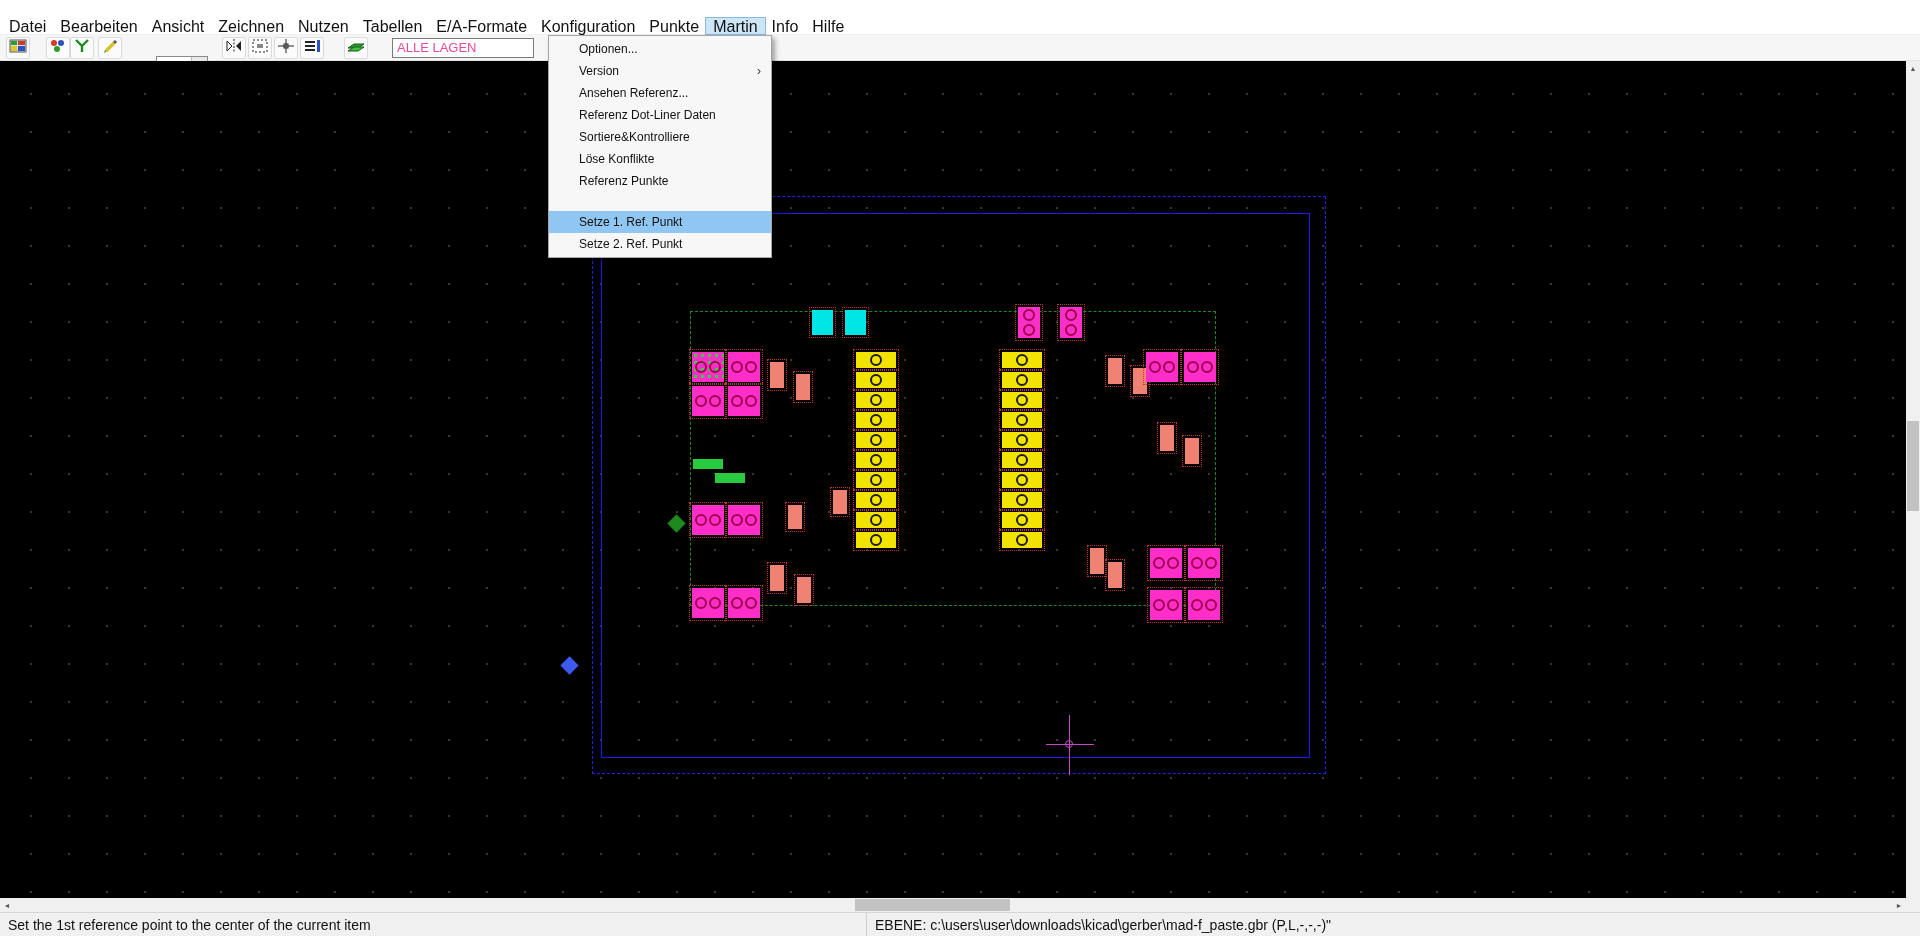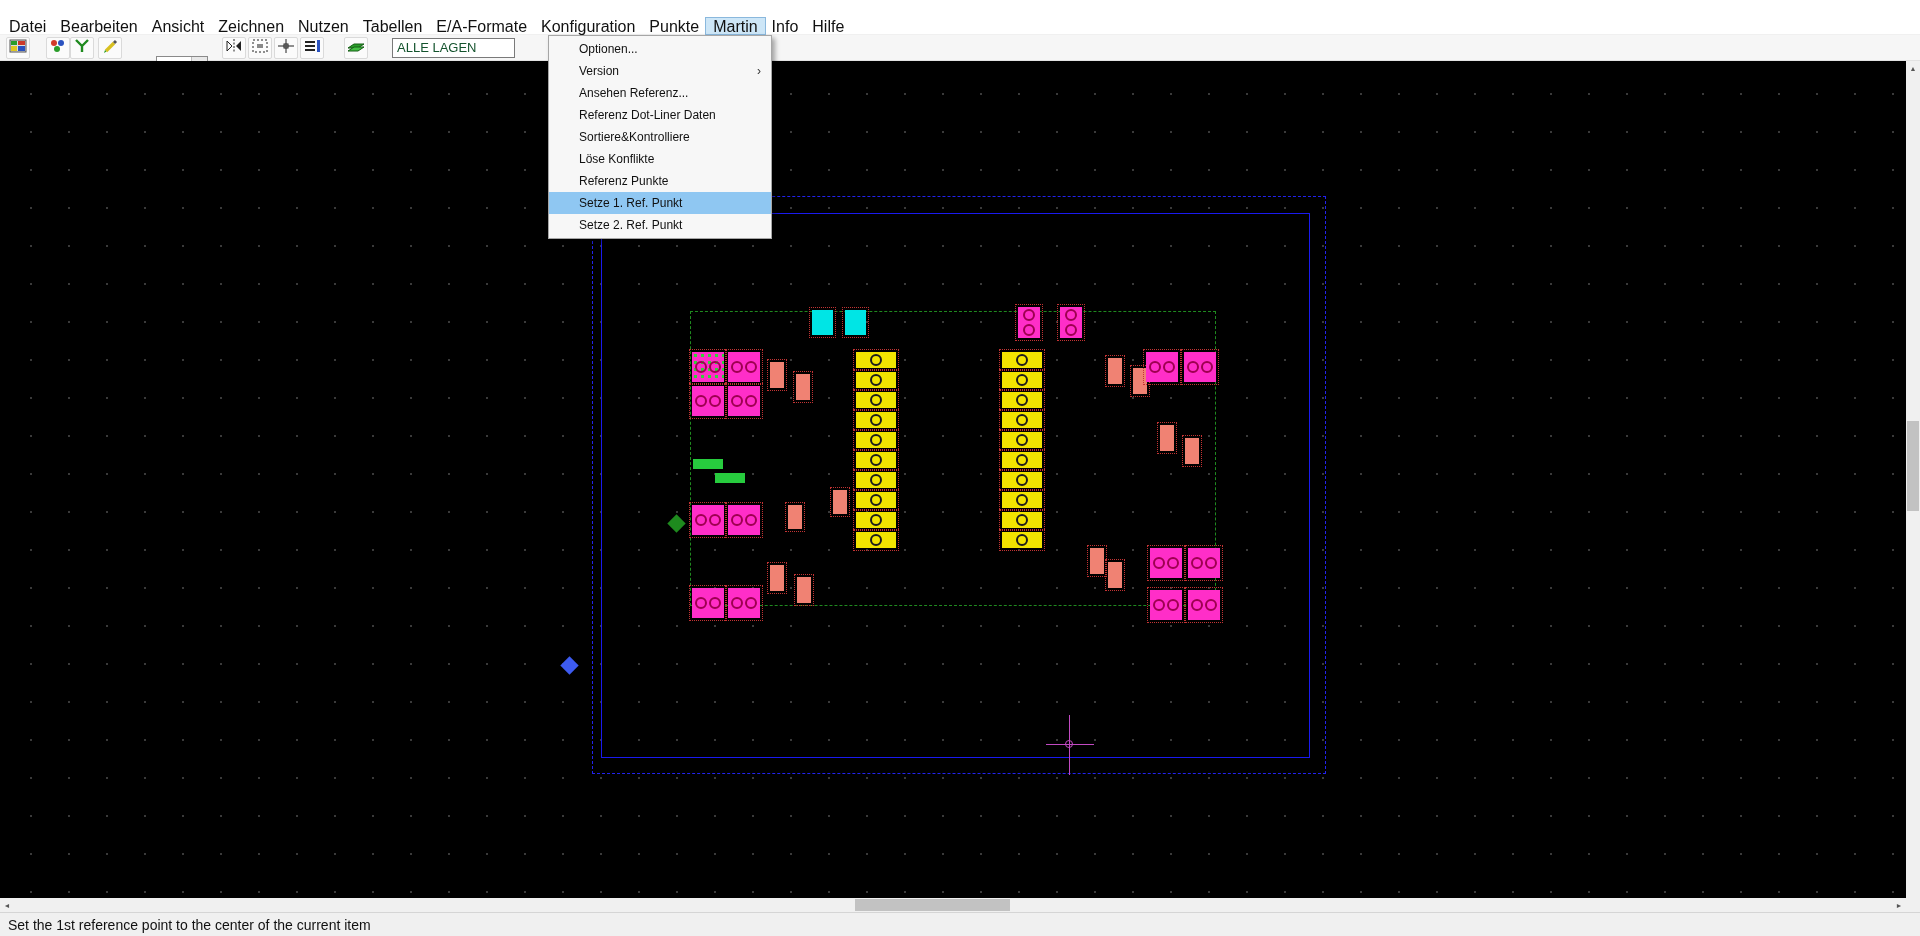--- a/index.html
+++ b/index.html
@@ -17,21 +17,21 @@
   .menubar { position:absolute; left:0; top:18px; width:1920px; height:17px; background:#ffffff; display:flex; align-items:stretch; padding-left:2px; border-bottom:1px solid #f0f0f0; }
   .menu-item { font-size:16px; color:#111; padding:0 7px; line-height:17px; white-space:nowrap; }
   .menu-item.active { background:#cde6f7; outline:1px solid #8ab8dd; }
 
   
   .toolbar { position:absolute; left:0; top:35px; width:1920px; height:26px; background:#f6f6f6; border-bottom:1px solid #e2e2e2; display:flex; align-items:center; padding-left:6px; }
   .tbtn { width:24px; height:22px; border:1px solid #dadada; background:#fbfbfb; display:flex; align-items:center; justify-content:center; border-radius:2px; }
   .combo { height:20px; border:1px solid #8a8a8a; background:#fff; display:flex; align-items:center; font-size:12px; color:#111; }
   .combo .combo-text { padding:0 6px; min-width:30px; }
   .combo .combo-arrow { width:16px; height:18px; border-left:1px solid #bbb; background:#e8e8e8; display:flex; align-items:center; justify-content:center; font-size:8px; color:#333; }
-  .layer-input { width:123px; height:20px; border:1px solid #7a7a7a; background:#fff; font-size:13px; color:#14532d; padding:0 4px; font-family:"Liberation Sans", sans-serif; }
+  .layer-input { width:142px; height:20px; border:1px solid #7a7a7a; background:#fff; font-size:13px; color:#ec4899; padding:0 4px; font-family:"Liberation Sans", sans-serif; }
 
   
   .canvas { position:absolute; left:0; top:61px; width:1906px; height:837px; background:#000;
             background-image:radial-gradient(circle, #3a3a3a 1.2px, transparent 1.3px);
             background-size:38px 38px; background-position:12px 14px; overflow:hidden; z-index:1; }
   .cv-rect { position:absolute; }
   .pad { position:absolute; outline:1px dotted #c23333; outline-offset:2px; }
   .pad.magenta, .pad.mg-green, .pad.magenta-v { background:#ff2ec8; }
   .pad.magenta::before, .pad.magenta::after,
   .pad.mg-green::before, .pad.mg-green::after,
@@ -49,21 +49,21 @@
   .diamond { position:absolute; transform:rotate(45deg); }
   .crosshair { position:absolute; width:0; height:0; }
   .crosshair .h { position:absolute; left:-24px; top:-1px; width:48px; height:1px; }
   .crosshair .v { position:absolute; left:-1px; top:-30px; width:1px; height:60px; }
   .crosshair .ring { position:absolute; left:-5px; top:-5px; width:8px; height:8px; border:1px solid; border-radius:50%; }
 
   
   .dropdown { position:absolute; left:548px; top:35px; width:224px; background:#f7f7f7; border:1px solid #a6a6a6;
               box-shadow:3px 3px 5px rgba(0,0,0,0.35); z-index:50; padding:2px 0; }
   .dd-item { position:relative; height:22px; line-height:22px; padding:0 24px 0 30px; font-size:12px; color:#111; white-space:nowrap; }
-  .dd-item.hl { background:#8fc7f2; }
+  .dd-item.hl { background:#8fc7f2;margin-top:19px; }
   .dd-arrow { position:absolute; right:10px; top:0; font-size:12px; color:#333; }
 
   
   .vscroll { position:absolute; right:0; top:61px; width:14px; height:851px; background:#f0f0f0; z-index:10; }
   .hscroll { position:absolute; left:0; top:898px; width:1906px; height:14px; background:#f0f0f0; z-index:10; }
   .sb-btn { position:absolute; width:14px; height:14px; display:flex; align-items:center; justify-content:center; font-size:7px; color:#555; background:#f0f0f0; }
   .sb-thumb { position:absolute; background:#c2c2c2; }
   .corner { position:absolute; right:0; top:898px; width:14px; height:14px; background:#f0f0f0; z-index:10; }
 
   
@@ -275,15 +275,16 @@
       </div>
     <div class="sb-thumb" id="hthumb" style="top: 1px; height: 12px; left: 855px; width: 155px;"></div>
     <div class="sb-btn" style="right:0;">
         <span>►</span>
       </div>
   </div>
   <div class="corner"></div>
 
   <div class="statusbar">
     <div class="status-seg seg-message">Set the 1st reference point to the center of the current item</div>
+    <div class="status-seg seg-layer">EBENE: c:\users\user\downloads\kicad\gerber\mad-f_paste.gbr (P,L,-,-,-)"</div>
   </div>
 
 </div>
 
 </body></html>

